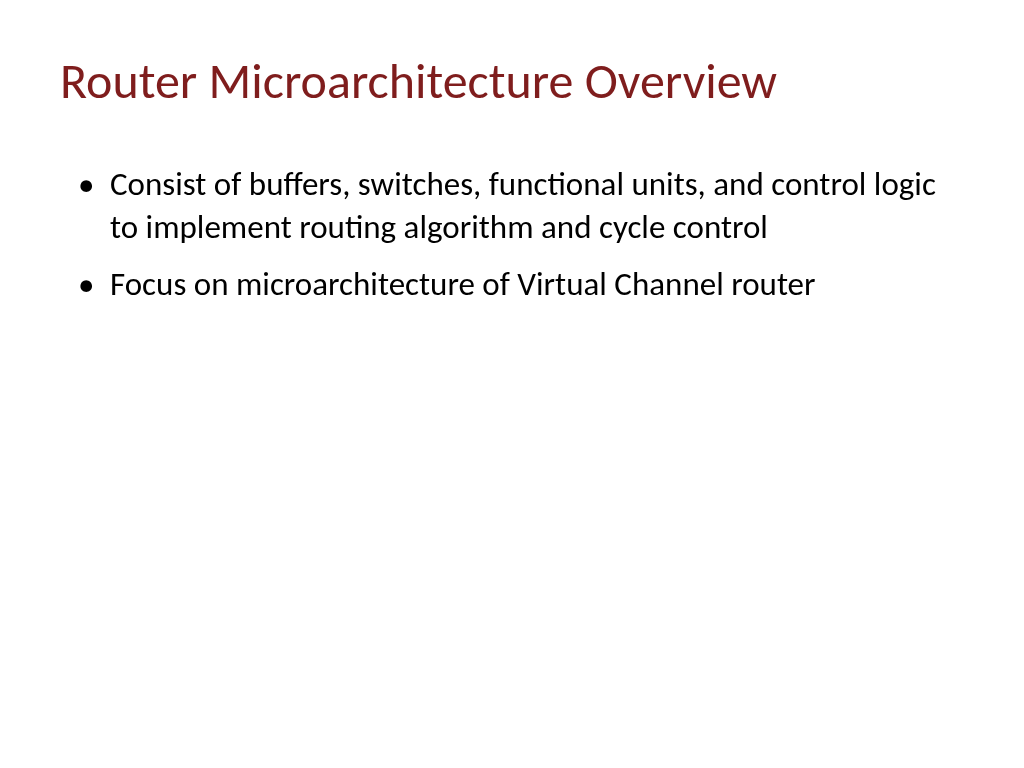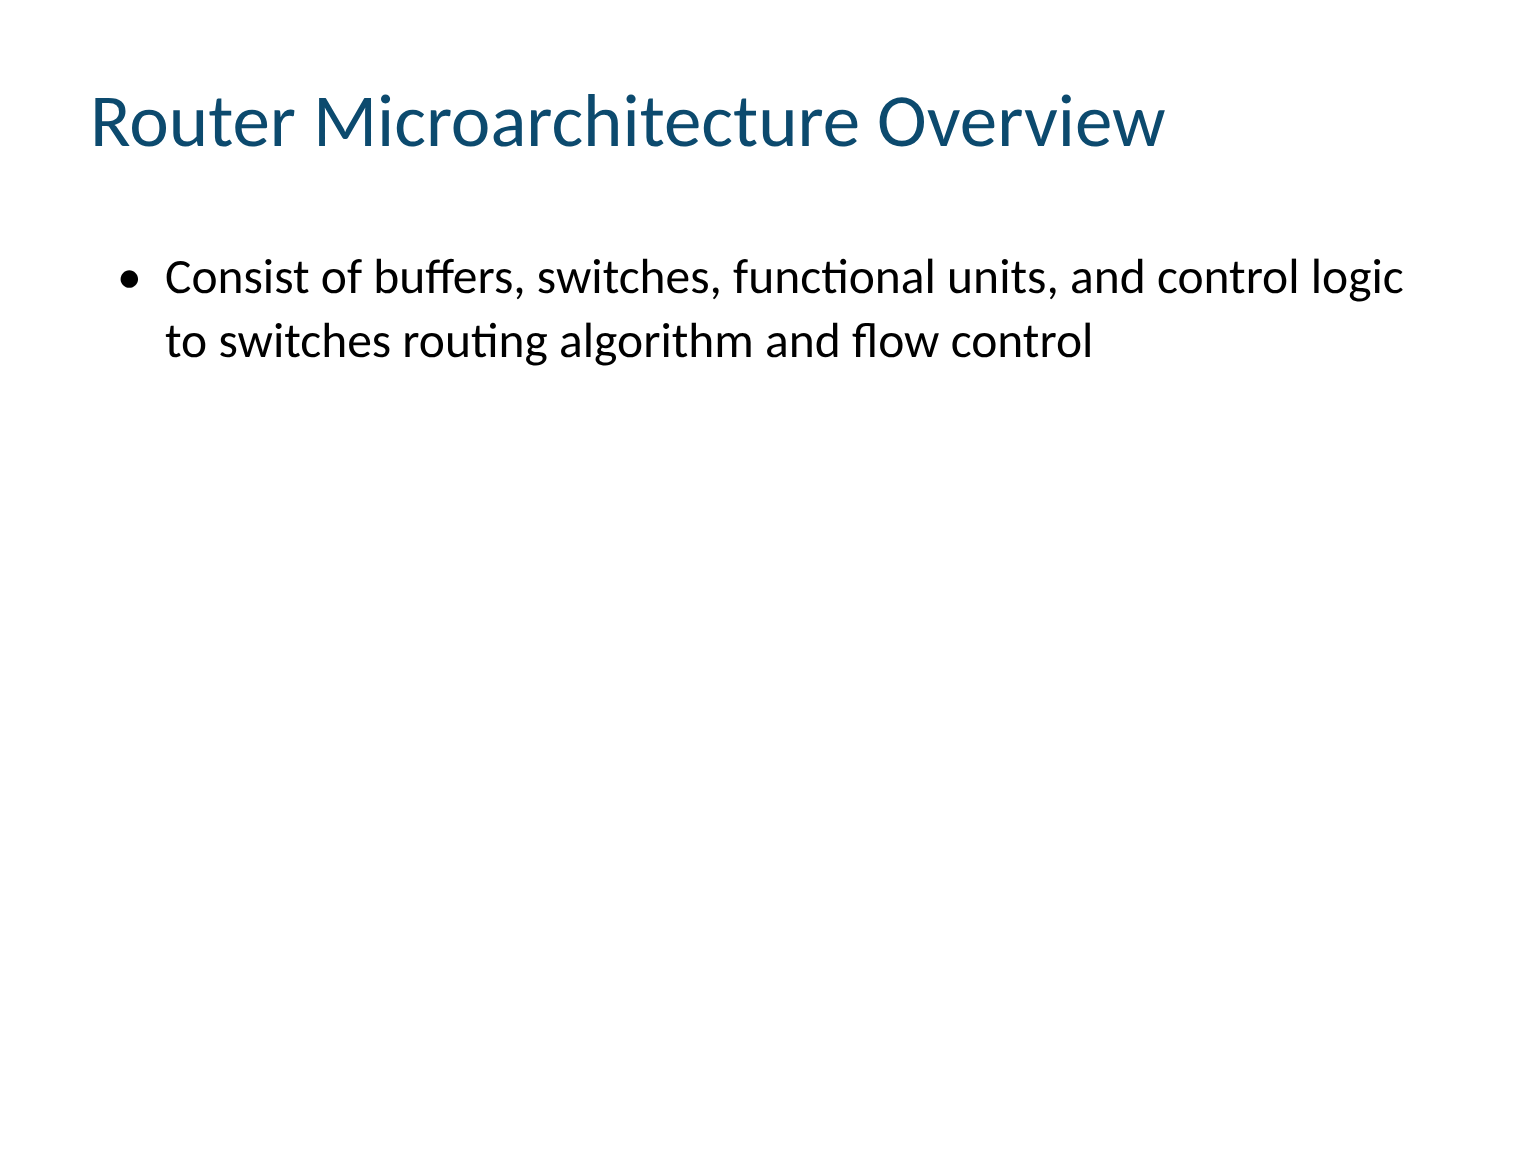--- a/index.html
+++ b/index.html
@@ -16,21 +16,21 @@
       overflow: hidden;
     }
     .slide {
       width: 100%;
       height: 100%;
       padding: 50px 60px 40px 60px;
     }
     .title {
       font-size: 50px;
       font-weight: 400;
-      color: #0c4a6e;
+      color: #7f1d1d;
       margin-bottom: 52px;
       letter-spacing: 0px;
     }
     .content {
       padding-left: 18px;
     }
     .bullet-list {
       list-style: none;
     }
     .bullet-item {
@@ -51,16 +51,17 @@
       color: #000000;
     }
   </style>
 </head>
 <body>
 
 <div class="slide">
   <h1 class="title">Router Microarchitecture Overview</h1>
   <div class="content">
     <ul class="bullet-list">
-      <li class="bullet-item">Consist of buffers, switches, functional units, and control logic to switches routing algorithm and flow control</li>
+      <li class="bullet-item">Consist of buffers, switches, functional units, and control logic to implement routing algorithm and cycle control</li>
+      <li class="bullet-item">Focus on microarchitecture of Virtual Channel router</li>
     </ul>
   </div>
 </div>
 
 </body></html>

